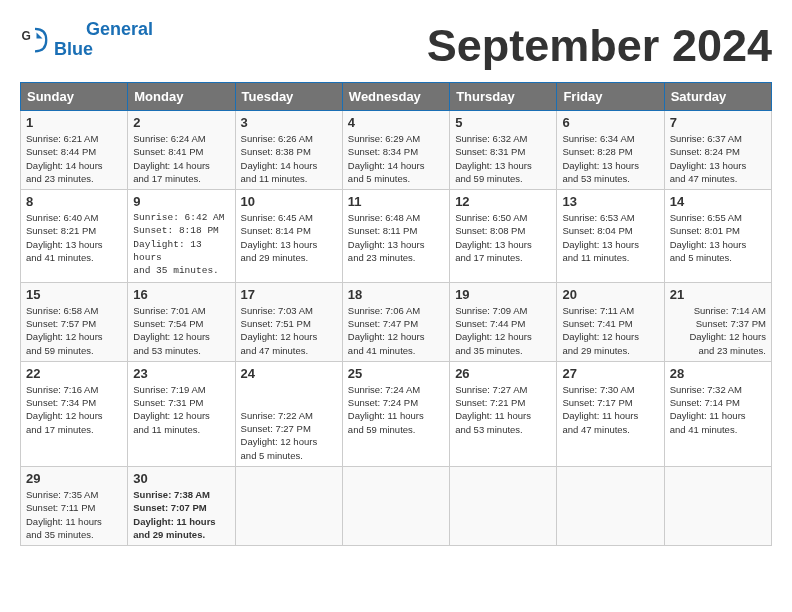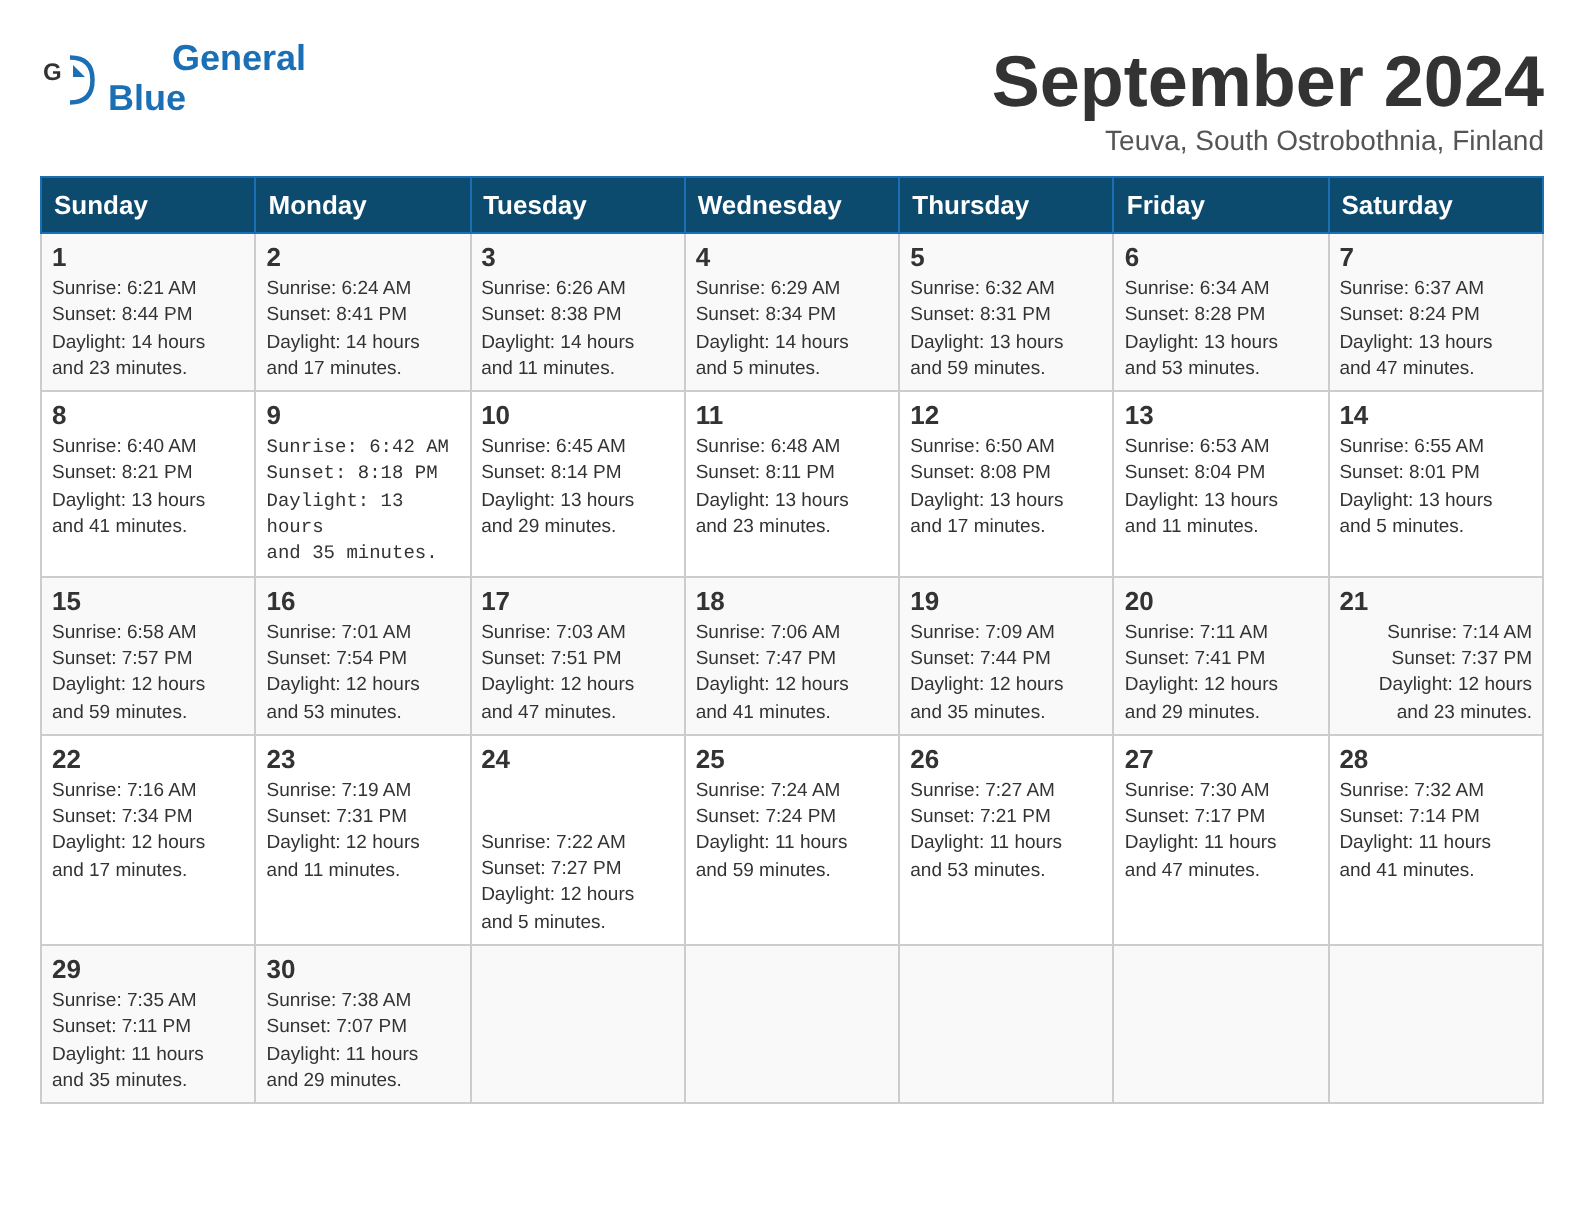--- a/index.html
+++ b/index.html
@@ -32,34 +32,34 @@
     }
     .logo-icon {
       width: 30px;
       height: 30px;
       margin-right: 4px;
     }
     .title-area {
       text-align: right;
     }
     .month-title {
-      font-size: 36px;
+      font-size: 45px;
       font-weight: bold;
       color: #333;
     }
     .location-title {
       font-size: 14px;
       color: #555;
     }
     table {
       width: 100%;
       border-collapse: collapse;
     }
     th {
-      background-color: #0c4a6e;
+      background-color: #737373;
       color: #fff;
       font-size: 13px;
       font-weight: bold;
       padding: 6px 6px;
       text-align: left;
       border: 1px solid #1a6fb5;
     }
     td {
       border: 1px solid #ccc;
       vertical-align: top;
@@ -102,21 +102,20 @@
       <path d="M20 5 Q35 5 35 20 Q35 35 20 35" fill="none" stroke="#1a6fb5" stroke-width="3"></path>
       <path d="M22 10 L30 18 L22 18" fill="#1a6fb5"></path>
     </svg>
     <div class="logo-text">
       <div><span>General</span></div>
       <div style="color:#1a6fb5;">Blue</div>
     </div>
   </div>
   <div class="title-area">
     <div class="month-title">September 2024</div>
-    <div class="location-title">Teuva, South Ostrobothnia, Finland</div>
   </div>
 </div>
 
 <table>
   <thead>
     <tr id="header-row">
         <th>Sunday</th>
         <th>Monday</th>
         <th>Tuesday</th>
         <th>Wednesday</th>
@@ -333,21 +332,21 @@
       <tr>
         <td>
           <span class="day-num">29</span>
           <div class="day-info" style="white-space: pre-line;">Sunrise: 7:35 AM
 Sunset: 7:11 PM
 Daylight: 11 hours
 and 35 minutes.</div>
         </td>
         <td>
           <span class="day-num">30</span>
-          <div class="day-info" style="white-space: pre-line;">Sunrise: 7:38 AM
+          <div class="day-info" style="white-space: pre-line; font-weight: bold;">Sunrise: 7:38 AM
 Sunset: 7:07 PM
 Daylight: 11 hours
 and 29 minutes.</div>
         </td>
         <td class="empty"></td>
         <td class="empty"></td>
         <td class="empty"></td>
         <td class="empty"></td>
         <td class="empty"></td>
       </tr>

